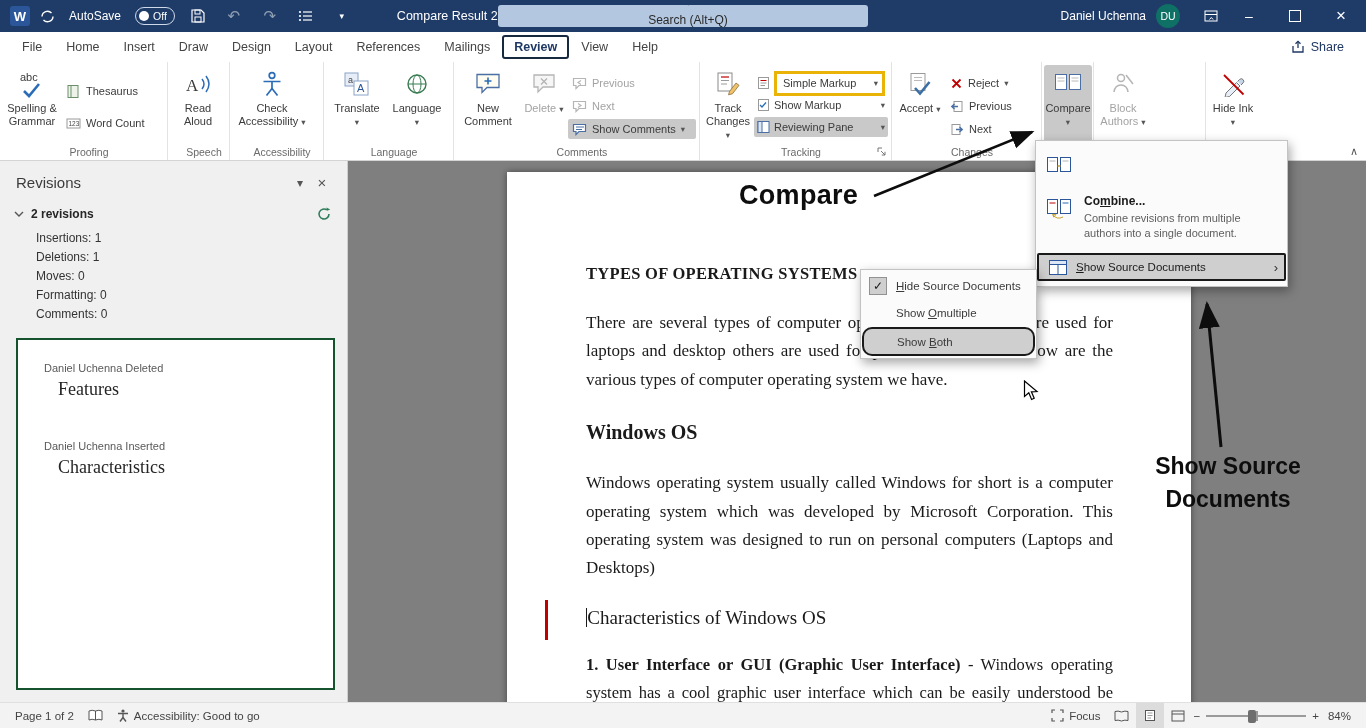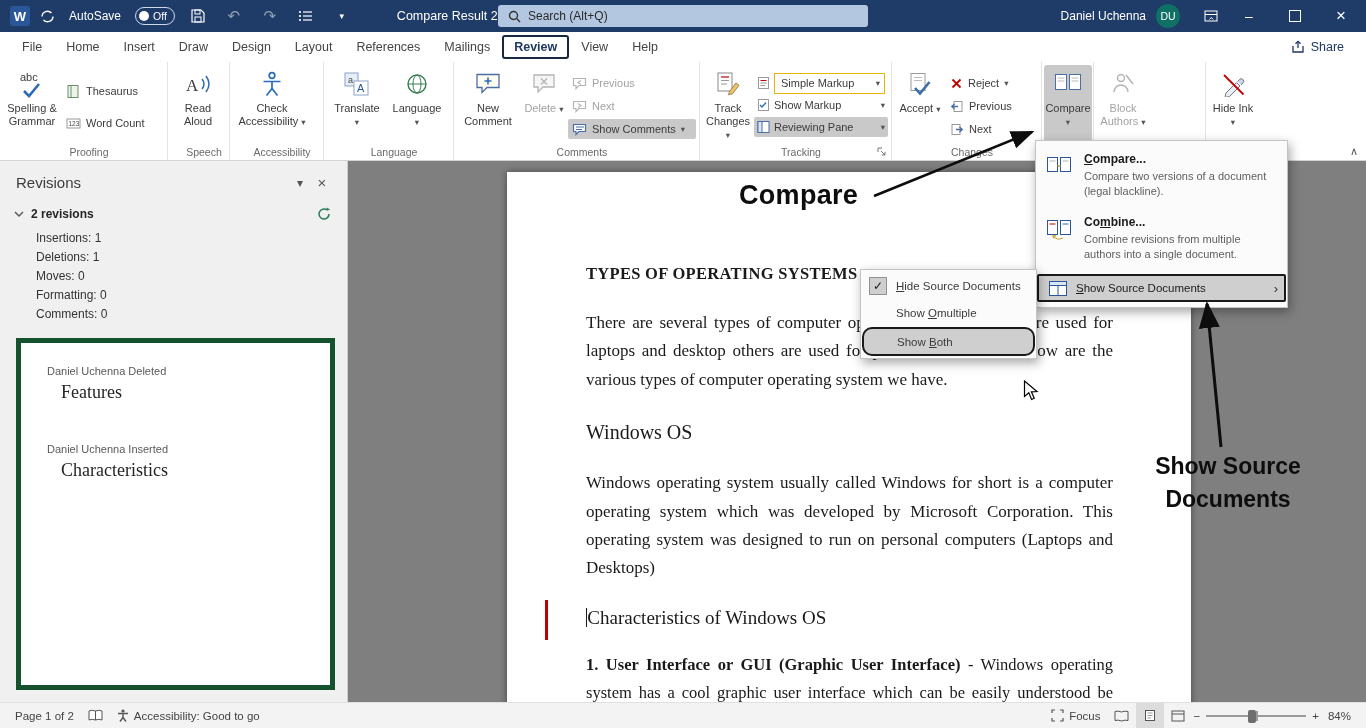--- a/index.html
+++ b/index.html
@@ -16,21 +16,21 @@
   .autosave{display:flex;align-items:center;gap:14px;font-size:12px;}
   .toggle{display:flex;align-items:center;gap:4px;border:1px solid #cfd8e8;border-radius:9px;
           height:16px;padding:0 7px 0 3px;font-size:10.5px;}
   .knob{width:10px;height:10px;border-radius:50%;background:#fff;}
   .tb-btn{width:26px;height:26px;display:flex;align-items:center;justify-content:center;
           font-size:15px;color:#fff;cursor:default;}
   .tb-btn.dim{opacity:.5;}
   .tb-title{margin-left:42px;font-size:12.5px;color:#fff;white-space:nowrap;}
   .searchbox{position:absolute;left:50%;transform:translateX(-50%);top:5px;width:370px;height:22px;
              background:#b4c7e0;border-radius:3px;display:flex;align-items:center;gap:7px;
-             padding-left:10px;color:#2a2a2a;font-size:12px;box-sizing:border-box;}
+             padding-left:10px;color:#2a2a2a;font-size:12px;box-sizing:border-box;flex-direction:column;}
   .tb-right{margin-left:auto;display:flex;align-items:center;gap:4px;padding-right:4px;}
   .tb-user{font-size:12px;margin-right:6px;white-space:nowrap;}
   .avatar{width:24px;height:24px;border-radius:50%;background:#0f7065;color:#fff;font-size:10.5px;
           display:flex;align-items:center;justify-content:center;margin-right:14px;}
   .winbtn{width:42px;height:32px;display:flex;align-items:center;justify-content:center;font-size:14px;}
   .maxbox{width:10px;height:10px;border:1.3px solid #fff;}
 
   
   .tabsrow{position:absolute;top:32px;left:0;right:0;height:30px;background:#fff;display:flex;
            align-items:center;padding-left:10px;font-size:12.5px;z-index:4;}
@@ -50,52 +50,52 @@
   .blabel{font-size:11px;line-height:13px;text-align:center;color:#3b3b3b;}
   .chev{font-size:8.5px;color:#555;}
   .chevblock{font-size:8.5px;color:#555;margin-top:2px;}
   .vcol{display:flex;flex-direction:column;}
   .rowbtn{display:flex;align-items:center;gap:5px;font-size:11px;height:20px;padding:0 4px;
           border-radius:2px;white-space:nowrap;}
   .hl{background:#c9c9c9;}
   .dis{color:#a3a3a3;}
   .ic-blue{color:#4a6fa5;display:flex;}
   .ic-gray{color:#8a8a8a;display:flex;}
-  .combo{flex:1;display:flex;align-items:center;justify-content:space-between;border:1px solid #eab308;
+  .combo{flex:1;display:flex;align-items:center;justify-content:space-between;border:3px solid #eab308;
          background:#fff;height:19px;padding:0 4px 0 6px;font-size:11px;}
   .trow{display:flex;align-items:center;height:20px;margin-bottom:2px;font-size:11px;gap:4px;
         padding:0 3px;border-radius:2px;}
   .launcher{position:absolute;right:4px;bottom:3px;}
   .collapse-ribbon{position:absolute;right:8px;bottom:2px;font-size:11px;color:#555;}
 
   
   .main{position:absolute;top:161px;left:0;right:0;bottom:26px;}
   .revpane{position:absolute;left:0;top:0;width:348px;bottom:0;background:#f0f0f0;
            border-right:1px solid #cfcfcf;box-sizing:border-box;}
   .rp-head{display:flex;align-items:center;padding:13px 14px 0 16px;}
   .rp-title{flex:1;font-size:15px;color:#3b3b3b;}
   .rp-hbtn{width:22px;text-align:center;color:#555;font-size:12px;}
   .rp-sum{display:flex;align-items:center;gap:7px;padding:16px 16px 0 14px;}
   .rp-sum b{font-size:12px;color:#262626;}
   .rp-refresh{margin-left:auto;}
   .rp-stats{padding:8px 0 0 36px;}
   .stat{font-size:12px;color:#333;line-height:19px;}
-  .rp-card{margin:14px 12px 0 16px;height:352px;background:#fff;border:5px solid #14532d;
+  .rp-card{margin:14px 12px 0 16px;height:352px;background:#fff;border:2px solid #14532d;
            padding:22px 0 0 26px;box-sizing:border-box;}
   .entry{margin-bottom:40px;}
   .entry-meta{font-size:11px;color:#595959;}
   .entry-text{font-family:"Liberation Serif",serif;font-size:18px;color:#262626;margin:5px 0 0 14px;}
 
   .docarea{position:absolute;left:348px;right:0;top:0;bottom:0;background:#7f7f7f;overflow:hidden;}
   .page{position:absolute;left:159px;top:11px;width:684px;height:620px;background:#fff;
         box-shadow:0 0 7px rgba(0,0,0,.45);box-sizing:border-box;
         padding:92px 78px 0 79px;font-family:"Liberation Serif",serif;color:#1a1a1a;}
   .doc-h1{font-size:16.5px;font-weight:700;letter-spacing:.3px;margin:0;}
   .doc-p{font-size:17px;line-height:28.4px;text-align:justify;margin:25px 0 0;}
-  .doc-h2{font-size:20px;font-weight:400;margin:27px 0 0;}
+  .doc-h2{font-size:20px;font-weight:700;margin:27px 0 0;}
   .doc-h3{font-size:19px;font-weight:400;margin:24px 0 12px;position:relative;}
   .changebar{position:absolute;left:-41px;top:-7px;width:2.5px;height:40px;background:#c00000;}
   .caret{display:inline-block;width:1.3px;height:19px;background:#1a1a1a;vertical-align:-3px;}
   .doc-li{font-size:16.5px;line-height:28px;text-align:justify;margin:22px 0 0;}
 
   
   .statusbar{position:absolute;left:0;right:0;bottom:0;height:26px;background:#f3f3f3;
              border-top:1px solid #e0e0e0;display:flex;align-items:center;font-size:11.5px;
              color:#444;box-sizing:border-box;padding:0 8px;z-index:5;}
   .sb-item{display:flex;align-items:center;gap:5px;padding:0 7px;height:26px;}
@@ -641,24 +641,20 @@
     <div class="mi-big">
       <span class="mi-ico">
         <svg width="26" height="24" viewBox="0 0 26 24">
             <rect x="1.5" y="3.5" width="10" height="14" fill="#fff" stroke="#2b579a"></rect>
             <rect x="14.5" y="3.5" width="10" height="14" fill="#fff" stroke="#2b579a"></rect>
             <line x1="3.5" y1="7" x2="9.5" y2="7" stroke="#b5b5b5"></line>
             <line x1="16.5" y1="7" x2="22.5" y2="7" stroke="#b5b5b5"></line>
             <path d="M11.5 12 h3" stroke="#c9a227" stroke-width="1.5"></path>
           </svg>
       </span>
-      <span>
-        <span class="mi-title"><span></span><span class="key">C</span><span>ompare...</span></span>
-        <div class="mi-desc">Compare two versions of a document (legal blackline).</div>
-      </span>
     </div>
     <div class="mi-big">
       <span class="mi-ico">
         <svg width="26" height="24" viewBox="0 0 26 24">
             <rect x="1.5" y="3.5" width="10" height="14" fill="#fff" stroke="#2b579a"></rect>
             <rect x="14.5" y="3.5" width="10" height="14" fill="#fff" stroke="#2b579a"></rect>
             <line x1="3.5" y1="7" x2="9.5" y2="7" stroke="#c00000"></line>
             <line x1="16.5" y1="7" x2="22.5" y2="7" stroke="#2b6cb6"></line>
             <path d="M17 21 q-6 3 -10 -2 M7.8 21.2 L6.6 18.4 L10 18.4 Z" fill="none" stroke="#c9a227"></path>
           </svg>

